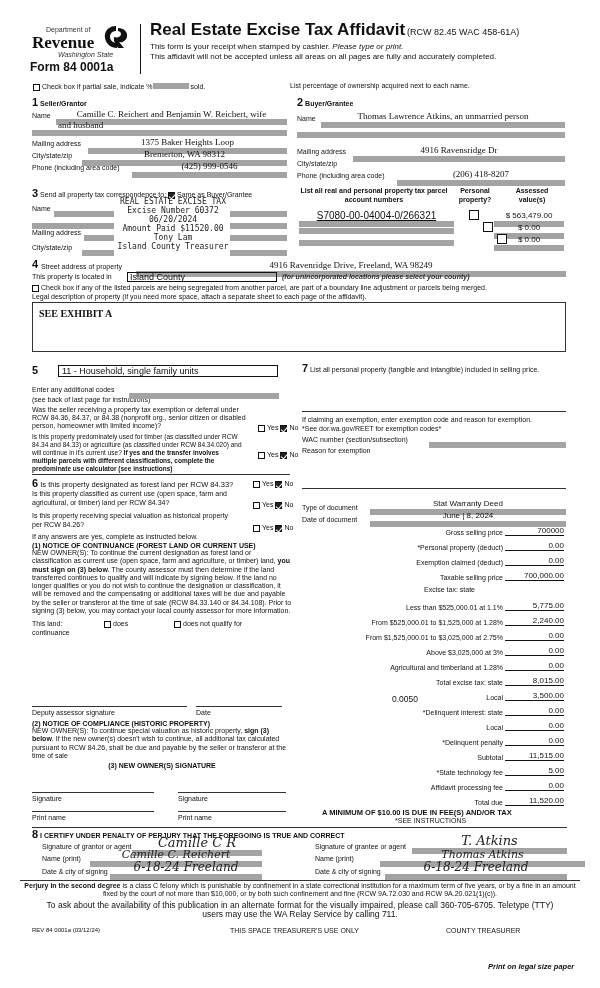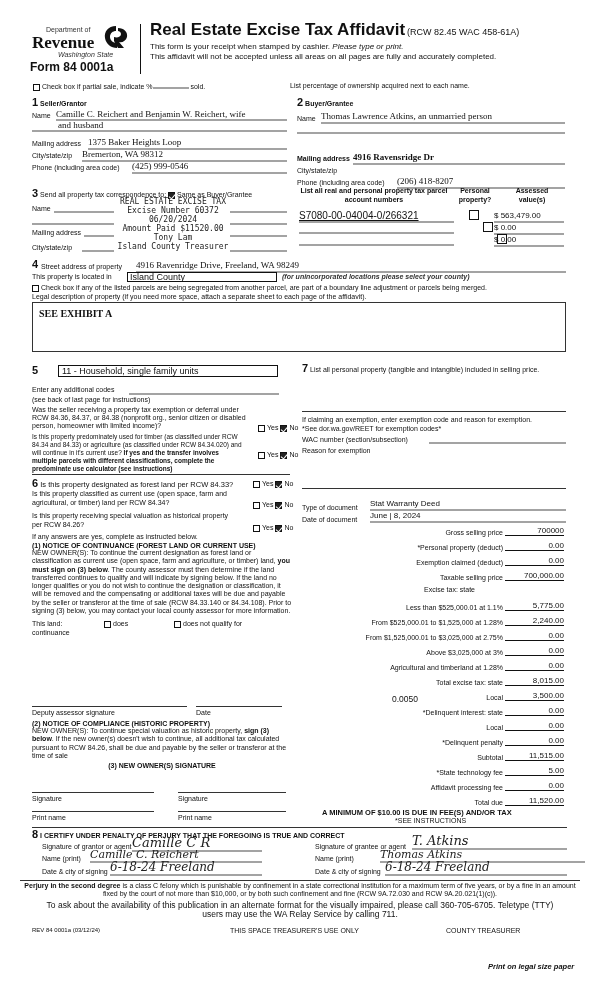--- a/index.html
+++ b/index.html
@@ -1,21 +1,21 @@
 <!DOCTYPE html>
 <html><head>
 <meta charset="utf-8">
 <style>
   * { box-sizing: border-box; margin: 0; padding: 0; }
   body { width: 600px; height: 988px; background: #fff; font-family: "Liberation Sans", sans-serif; color: #111; position: relative; overflow: hidden; font-size: 7px; }
   .abs { position: absolute; }
   .serif { font-family: "Liberation Serif", serif; }
   .mono { font-family: "DejaVu Sans Mono", monospace; }
   .hand { font-family: "DejaVu Serif", serif; font-style: italic; color: #222; }
-  .uline { border-bottom: 2px solid #a3a3a3; }
+  .uline { border-bottom: 6px solid #a3a3a3; text-align: center; }
   .cb { display: inline-block; width: 7px; height: 7px; border: 1px solid #111; vertical-align: middle; position: relative; margin-right: 2px; background: #fff; }
   .cb.checked::after { content: ""; position: absolute; left: 0; top: 0; right: 0; bottom: 0; background: #222; }
   .cb.checked::before { content: ""; position: absolute; left: 1px; top: 0px; width: 3px; height: 5px; border-right: 1px solid #fff; border-bottom: 1px solid #fff; transform: rotate(40deg); z-index: 2; }
   .cb.big { width: 10px; height: 10px; }
   .secnum { font-size: 13px; font-weight: bold; }
   .lbl { font-size: 7px; }
   .val { font-family: "Liberation Serif", serif; font-size: 9px; }
   .hr { position: absolute; height: 1px; background: #333; }
   .fee-row { position: absolute; left: 300px; width: 264px; height: 11px; display: flex; align-items: flex-end; }
   .fee-label { flex: 0 0 auto; text-align: right; width: 205px; font-size: 7px; padding-right: 2px; }
@@ -73,21 +73,21 @@
   </div>
 </div>
 
 <div class="abs" style="left:297px;top:96px;width:268px;">
   <div><span class="secnum" style="font-size:11px;">2</span> <b style="font-size:7px;">Buyer/Grantee</b></div>
   <div style="position:relative;height:22px;margin-top:3px;">
     <span class="lbl abs" style="left:0;top:4px;">Name</span>
     <div class="abs val uline" style="left:24px;top:0;width:244px;line-height:11px;">Thomas Lawrence Atkins, an unmarried person</div>
     <div class="abs uline" style="left:0;top:21px;width:268px;"></div>
   </div>
-  <div style="position:relative;height:12px;margin-top:19px;font-weight:bold;">
+  <div style="position:relative;height:12px;margin-top:12px;">
     <span class="lbl abs" style="left:0;top:3px;">Mailing address</span>
     <div class="abs val uline" style="left:56px;top:0;width:212px;line-height:11px;">4916 Ravensridge Dr</div>
   </div>
   <div style="position:relative;height:12px;">
     <span class="lbl abs" style="left:0;top:3px;">City/state/zip</span>
   </div>
   <div style="position:relative;height:12px;">
     <span class="lbl abs" style="left:0;top:3px;">Phone (including area code)</span>
     <div class="abs val uline" style="left:100px;top:0;width:168px;line-height:11px;">(206) 418-8207</div>
   </div>

